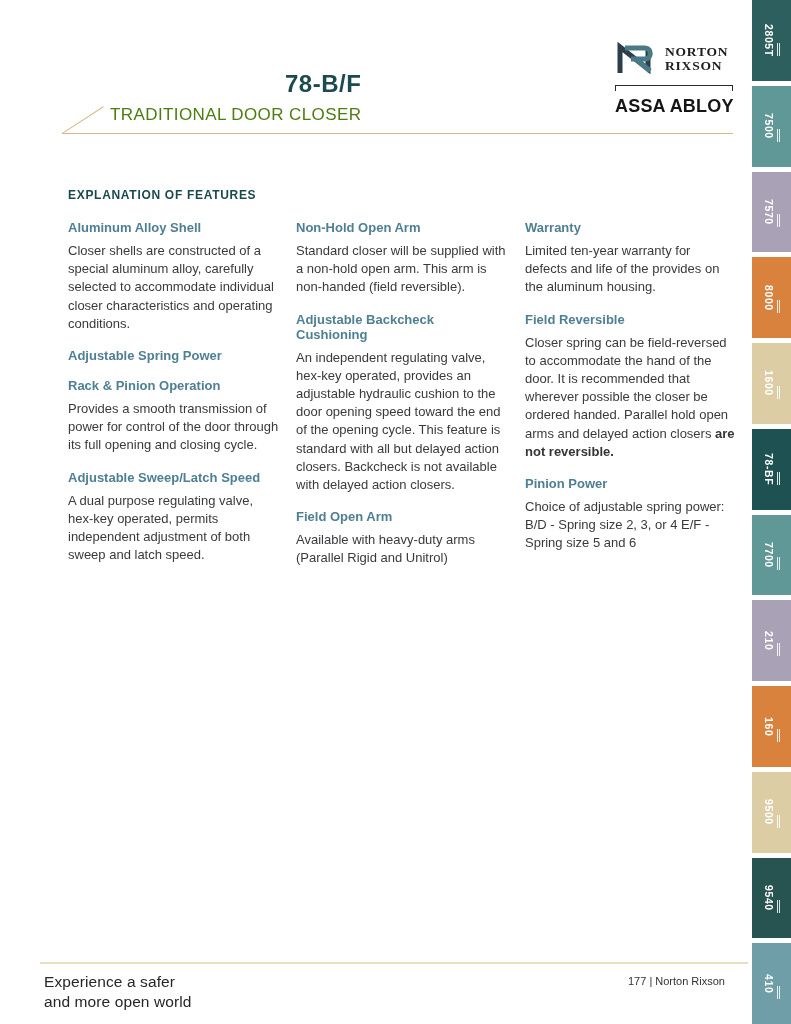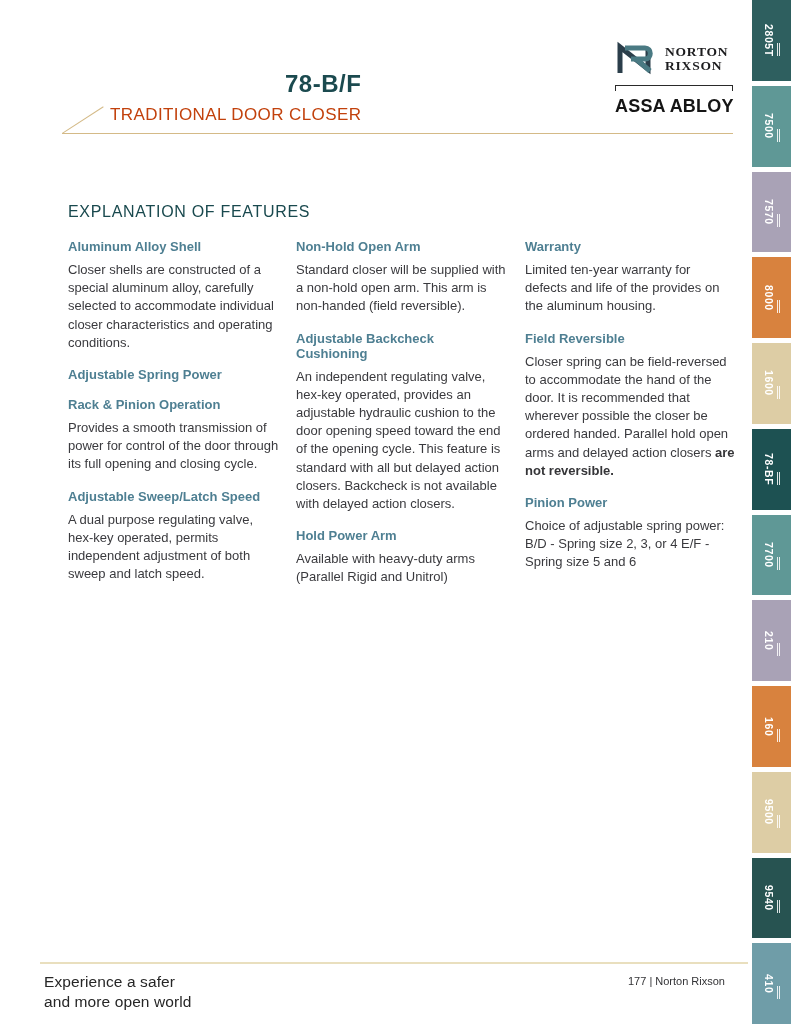--- a/index.html
+++ b/index.html
@@ -12,21 +12,21 @@
     color:#3a3a3e;
   }
   .page { position:absolute; inset:0; }
 
   
   .title-block { position:absolute; left:110px; top:70px; }
   .product-code {
     font-size:24px; font-weight:bold; color:#1b4a4f; letter-spacing:0.5px;text-align:right;
   }
   .product-title {
-    font-size:17px; color:#c2410c; margin-top:7px; letter-spacing:0.4px;
+    font-size:17px; color:#4d7c0f; margin-top:7px; letter-spacing:0.4px;
   }
   .header-rule {
     position:absolute; left:62px; top:133px; width:671px;
     border-top:1.5px solid #d4ba87;
   }
   .header-slash {
     position:absolute; left:62px; top:133px; width:49px;
     border-top:1.5px solid #d4ba87;
     transform:rotate(-33deg); transform-origin:left top;
   }
@@ -45,23 +45,22 @@
   }
   .assa-wordmark {
     margin-top:4px; font-size:18px; font-weight:bold; color:#151515;
     letter-spacing:0.2px; transform:scaleY(1.05); transform-origin:left top;
     white-space:nowrap;
   }
 
   
   .main { position:absolute; left:68px; top:188px; width:667px; }
   .section-title {
-    font-size:16px; font-weight:normal; color:#19494e; letter-spacing:0.7px;
+    font-size:12px; font-weight:bold; color:#19494e; letter-spacing:0.7px;
     margin-bottom:18px;
-    margin-top:15px;
   }
   .columns { display:grid; grid-template-columns:212px 213px 210px; column-gap:16px; }
   .feature + .feature { margin-top:15px; }
   .feature-heading {
     font-size:13px; font-weight:bold; color:#4e7f92; margin-bottom:7px;
   }
   .feature-body { font-size:13px; line-height:1.4; color:#3a3a3e; }
   .feature-body strong { color:#353538; }
 
   
@@ -149,21 +148,21 @@
       <div class="col">
         <div class="feature">
           <div class="feature-heading">Non-Hold Open Arm</div>
           <div class="feature-body">Standard closer will be supplied with a non-hold open arm. This arm is non-handed (field reversible).</div>
         </div>
         <div class="feature">
           <div class="feature-heading">Adjustable Backcheck Cushioning</div>
           <div class="feature-body">An independent regulating valve, hex-key operated, provides an adjustable hydraulic cushion to the door opening speed toward the end of the opening cycle. This feature is standard with all but delayed action closers. Backcheck is not available with delayed action closers.</div>
         </div>
         <div class="feature">
-          <div class="feature-heading">Hold Power Arm</div>
+          <div class="feature-heading">Field Open Arm</div>
           <div class="feature-body">Available with heavy-duty arms (Parallel Rigid and Unitrol)</div>
         </div>
       </div>
 
       <div class="col">
         <div class="feature">
           <div class="feature-heading">Warranty</div>
           <div class="feature-body">Limited ten-year warranty for defects and life of the provides on the aluminum housing.</div>
         </div>
         <div class="feature">

